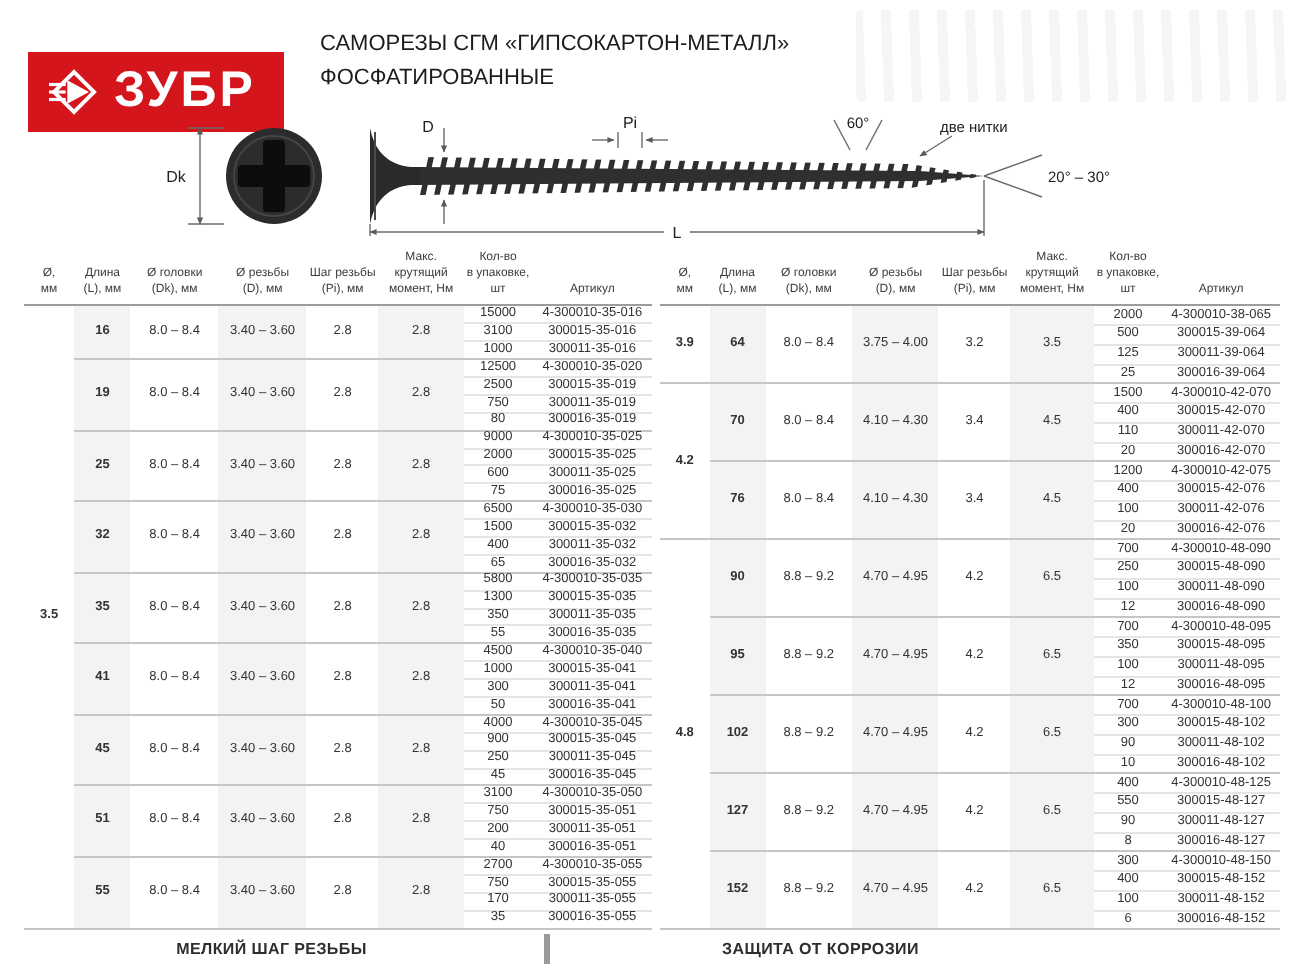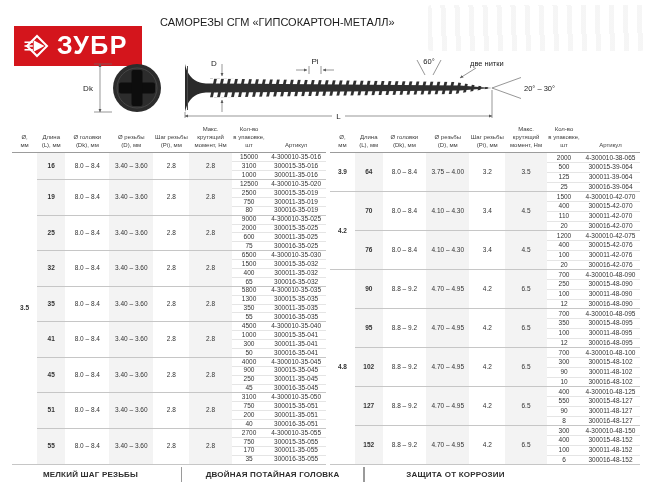--- a/index.html
+++ b/index.html
@@ -56,20 +56,21 @@
       <line x1="3" y1="13.5" x2="13" y2="13.5"></line>
       <line x1="3" y1="18" x2="13" y2="18"></line>
       <line x1="3" y1="22.5" x2="13" y2="22.5"></line>
     </g>
     <path d="M14 11 L27 18 L14 25 Z" fill="#fff"></path>
   </svg>
   <span class="brand">ЗУБР</span>
 </div>
 <div class="title">
   <div>САМОРЕЗЫ СГМ «ГИПСОКАРТОН-МЕТАЛЛ»</div>
+  <div>ФОСФАТИРОВАННЫЕ</div>
 </div>
 <div class="wm"></div>
 
 <svg class="diagram" viewBox="0 0 650 70">
   <defs>
     <marker id="arr" viewBox="0 0 10 10" refX="8.5" refY="5" markerWidth="5.5" markerHeight="5.5" orient="auto-start-reverse">
       <path d="M0,1 L9,5 L0,9 Z" fill="#5a5a5a"></path>
     </marker>
     <pattern id="thr" patternUnits="userSpaceOnUse" x="210" y="24.5" width="7" height="19">
       <polygon points="0,19 4.2,0 7,0 2.8,19" fill="#2f2f2f"></polygon>
@@ -576,17 +577,16 @@
           <td class="qty">6</td>
           <td class="sku">300016-48-152</td>
         </tr>
       </tbody>
     </table>
   </div>
 
 <div class="footer" id="footer-bar">
     <div class="feature">МЕЛКИЙ ШАГ РЕЗЬБЫ</div>
     <div class="fdiv"></div>
-    <div class="feature">ДВОЙНАЯ ПОТАЙНАЯ ГОЛОВКА</div>
     <div class="fdiv"></div>
     <div class="fdiv"></div>
     <div class="feature">ЗАЩИТА ОТ КОРРОЗИИ</div>
   </div>
 
 </body></html>

